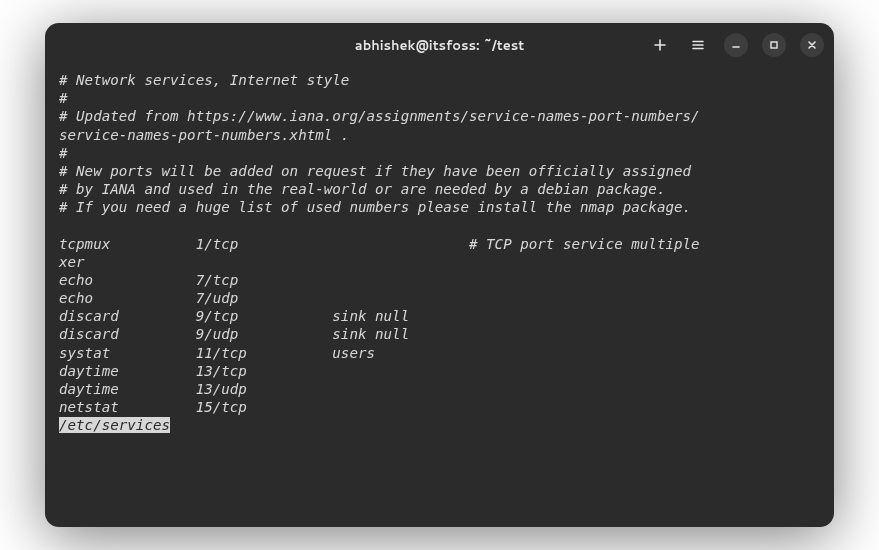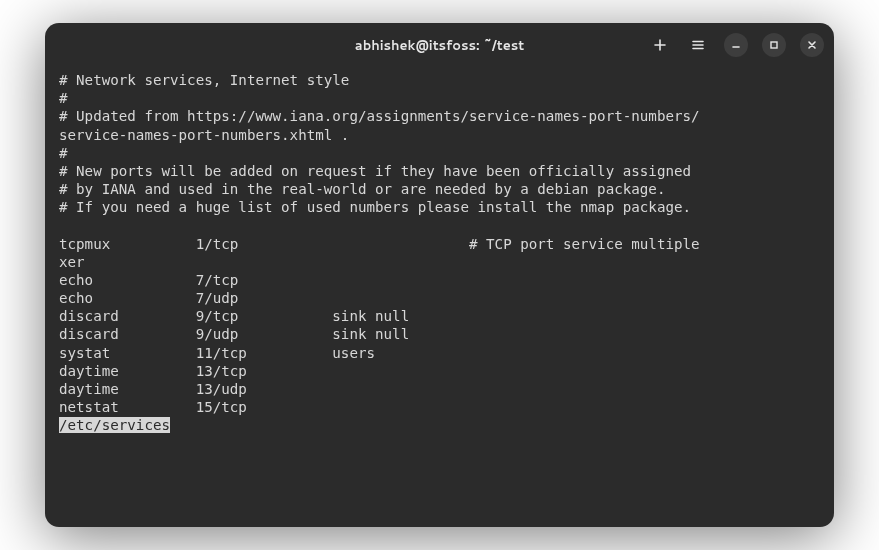--- a/index.html
+++ b/index.html
@@ -61,20 +61,21 @@
     .tb-btn.circ { background: #3d3d3d; }
     .tb-btn svg { display: block; }
     .content {
       flex: 1;
       padding: 4px 14px 14px 14px;
       color: #d7d7d7;
       font-size: 14.2px;
       line-height: 1.28;
       white-space: pre;
       overflow: hidden;
+      font-style: italic;
     }
     .status-line {
       display: inline;
     }
     .status-highlight {
       background: #d7d7d7;
       color: #2b2b2b;
     }
   </style>
 </head>

